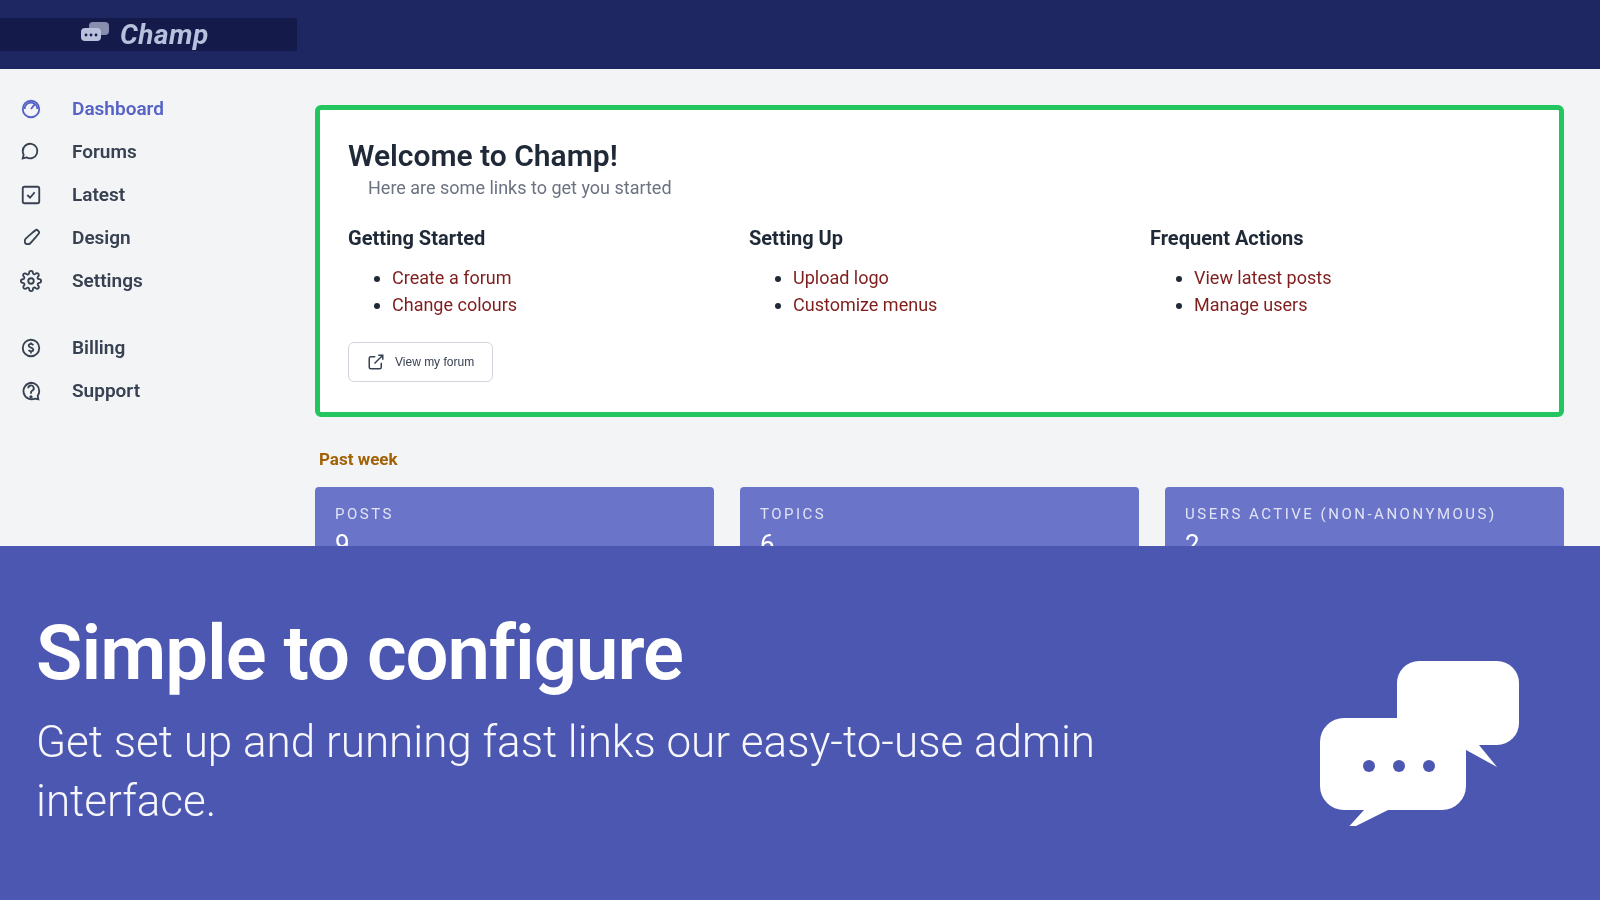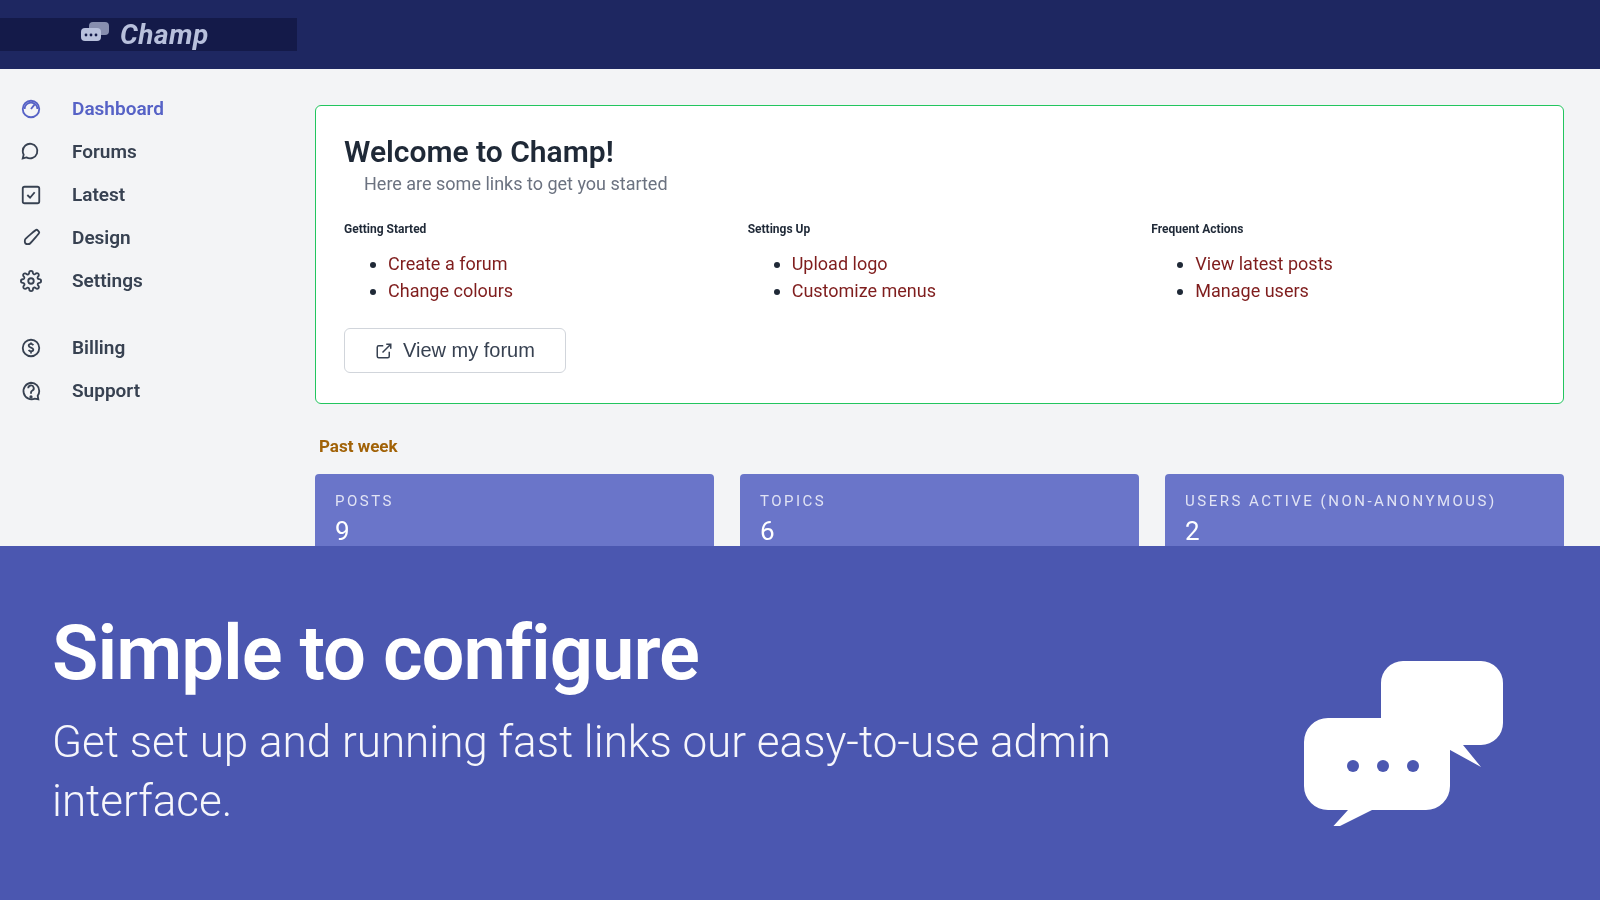--- a/index.html
+++ b/index.html
@@ -56,21 +56,21 @@
     .nav-item.active { color: #5662c6; }
     .nav-item svg { width: 22px; height: 22px; flex-shrink: 0; }
     .nav-item.active svg { stroke: #5662c6; }
     .content {
       flex: 1;
       padding: 36px 36px 0 18px;
       overflow: hidden;
     }
     .welcome-card {
       background: #fff;
-      border: 1px solid #22c55e;
+      border: 5px solid #22c55e;
       border-radius: 6px;
       padding: 28px 28px 30px;
     }
     .welcome-title {
       font-size: 30px;
       font-weight: 600;
       color: #1f2937;
       margin-bottom: 4px;
     }
     .welcome-sub {
@@ -78,42 +78,42 @@
       color: #6b7280;
       margin-bottom: 28px;
       margin-left: 20px;
     }
     .columns {
       display: flex;
       gap: 20px;
     }
     .col { flex: 1; }
     .col-title {
-      font-size: 12px;
+      font-size: 20px;
       font-weight: 700;
       color: #1f2937;
       margin-bottom: 14px;
     }
     .col ul { list-style: disc; padding-left: 44px; }
     .col li {
       color: #1f2937;
       font-size: 18px;
       line-height: 1.5;
     }
     .col li a { color: #7f1d1d; text-decoration: none; cursor: pointer; }
     .view-btn {
       margin-top: 24px;
       display: inline-flex;
       align-items: center;
       gap: 10px;
-      padding: 10px 30px;
+      padding: 10px 18px;
       background: #fff;
       border: 1px solid #d1d5db;
       border-radius: 6px;
-      font-size: 20px;
+      font-size: 12px;
       color: #374151;
       cursor: pointer;
     }
     .view-btn svg { width: 18px; height: 18px; }
     .section-title {
       font-size: 17px;
       font-weight: 700;
       color: #a16207;
       margin: 32px 0 18px 4px;
     }
@@ -142,21 +142,21 @@
       font-weight: 400;
     }
     .promo {
       position: absolute;
       left: 0;
       right: 0;
       bottom: 0;
       height: 354px;
       background: #4b57b0;
       color: #fff;
-      padding: 36px 52px;
+      padding: 36px 36px;
       display: flex;
       align-items: center;
       justify-content: space-between;
     }
     .promo-left { max-width: 1180px; }
     .promo-title {
       font-size: 76px;
       font-weight: 600;
       line-height: 1.0;
       margin-bottom: 22px;
@@ -261,21 +261,21 @@
             <li><a>Change colours</a></li>
           </ul>
           <button class="view-btn">
             <svg viewBox="0 0 24 24" fill="none" stroke="currentColor" stroke-width="2">
                 <path d="M11 5H5a2 2 0 0 0-2 2v12a2 2 0 0 0 2 2h12a2 2 0 0 0 2-2v-6M15 3h6v6M10 14L21 3"></path>
               </svg>
             <span>View my forum</span>
           </button>
         </div>
         <div class="col">
-          <div class="col-title">Settings Up</div>
+          <div class="col-title">Setting Up</div>
           <ul>
             <li><a>Upload logo</a></li>
             <li><a>Customize menus</a></li>
           </ul>
         </div>
         <div class="col">
           <div class="col-title">Frequent Actions</div>
           <ul>
             <li><a>View latest posts</a></li>
             <li><a>Manage users</a></li>

